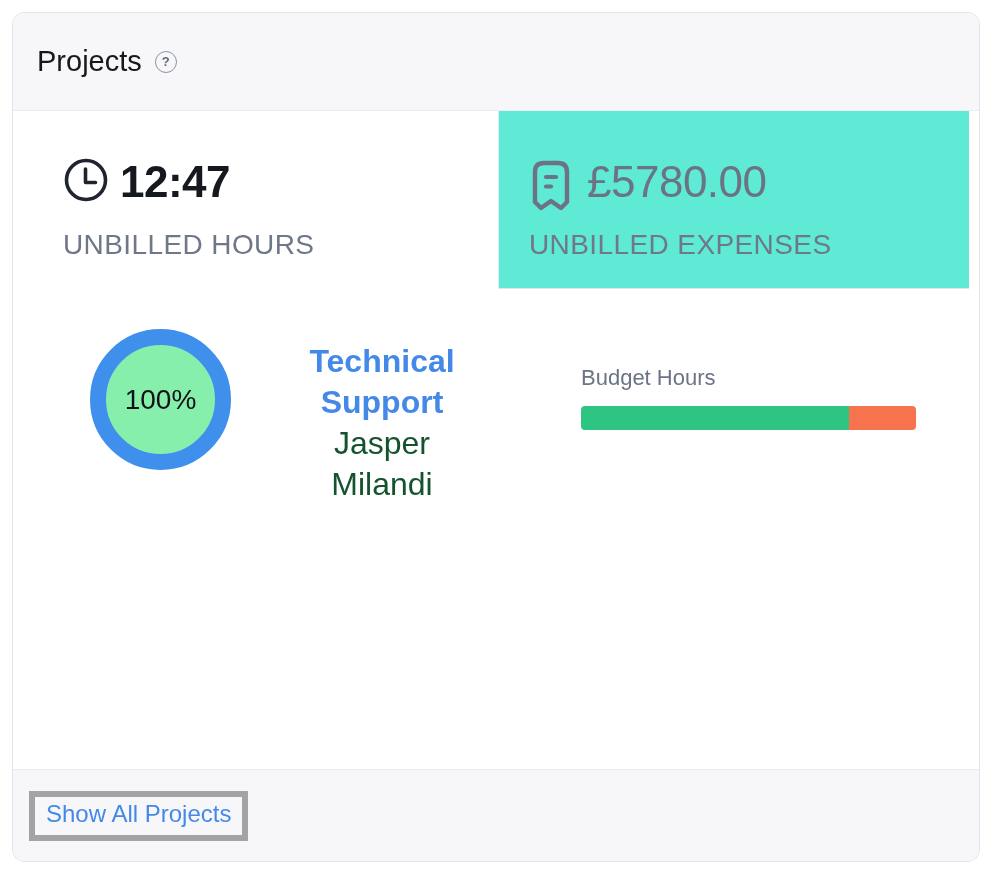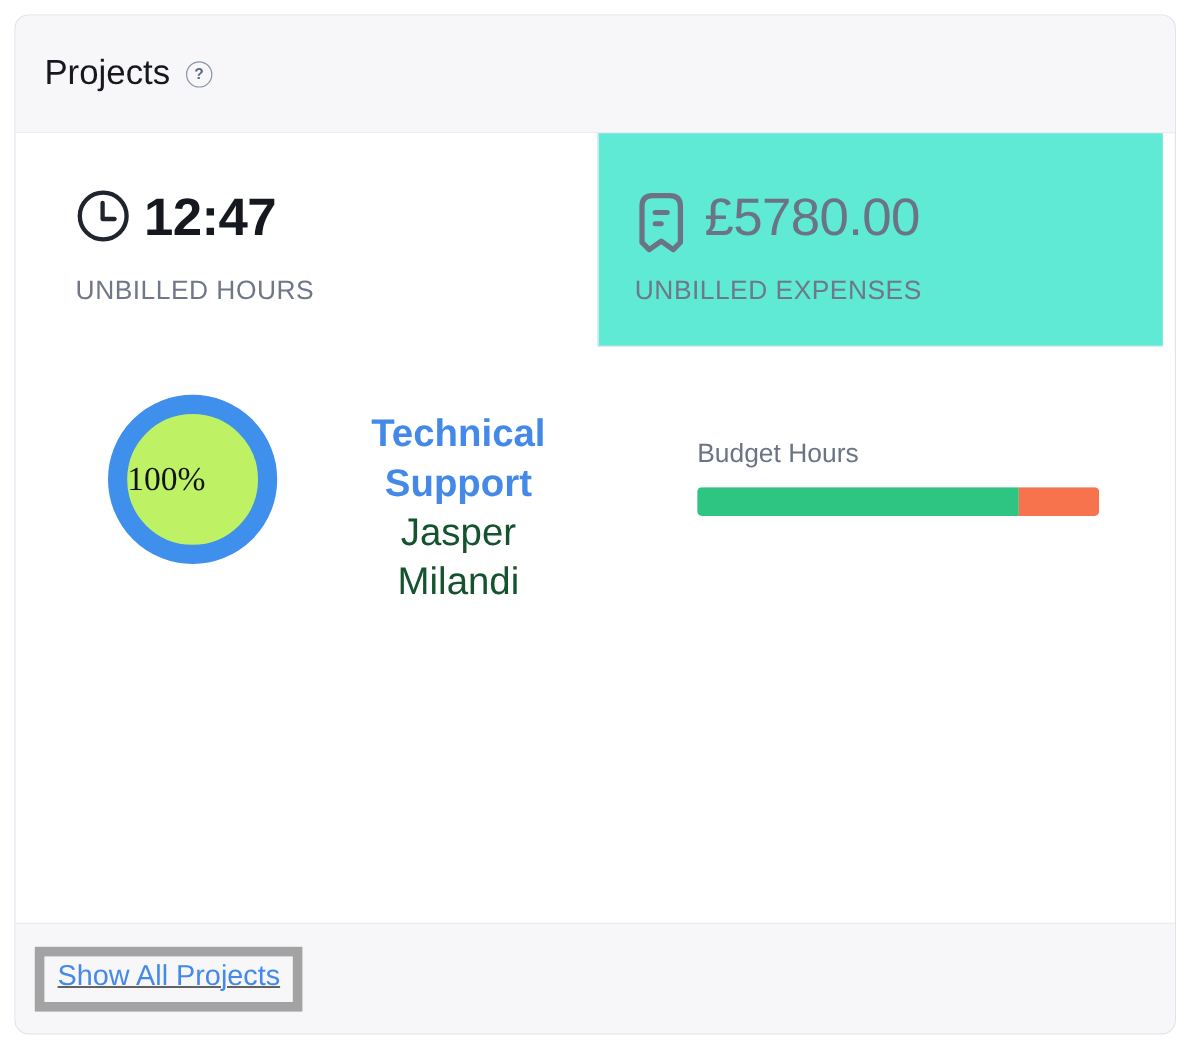--- a/index.html
+++ b/index.html
@@ -32,30 +32,30 @@
   .tab-expenses {
     width:471px; background:#5eead4;
     border-left:1px solid #e8e8f0; border-bottom:1px solid #e4e4ee;
     padding-left:30px;
   }
   .tab-value-row { display:flex; align-items:flex-start; height:56px; }
   .tab-value { font-size:44px; font-weight:600; letter-spacing:-0.5px; }
   .tab-hours .tab-value { color:#15181e; margin-left:11px; }
   .tab-expenses .tab-value { color:#6b7385; font-weight:500; margin-left:14px; }
   .tab-label {
-    margin-top:16px; font-size:22px; color:#6f7789; letter-spacing:0.4px;
+    margin-top:16px; font-size:28px; color:#6f7789; letter-spacing:0.4px;
   }
 
   
   .main { flex:1 1 auto; background:#ffffff; }
   .project-row { display:flex; margin:40px 0 0 77px; }
   .ring {
     width:141px; height:141px; flex:0 0 141px; border-radius:50%;
-    border:16px solid #3E90EC; background:#bef264;
-    display:flex; align-items:center; justify-content:flex-start;font-family:Liberation Serif, serif;
+    border:16px solid #3E90EC; background:#86efac;
+    display:flex; align-items:center; justify-content:center;
   }
   .ring-pct { font-size:28px; color:#101218; }
   .project-info { width:158px; margin-left:72px; margin-top:12px; font-size:32px; line-height:41px;text-align:center; }
   .project-name { color:#4489E8; font-weight:600; text-decoration:none; display:inline-block; cursor:pointer; }
   .project-manager { color:#14532d; }
   .budget { margin-left:120px; margin-top:36px; }
   .budget-label { font-size:22px; color:#6b7385; }
   .budget-bar {
     margin-top:15px; width:335px; height:24px; border-radius:4px;
     overflow:hidden; display:flex;
@@ -63,21 +63,21 @@
   .budget-used { height:100%; background:#2EC482; }
   .budget-over { height:100%; background:#F7734E; flex:1 1 auto; }
 
   
   .card-footer {
     flex:0 0 92px; height:92px; background:#f7f7fa;
     border-top:1px solid #ebebf1;
     display:flex; align-items:center; padding-left:16px;
   }
   .annotation-highlight {
-    border:8px solid #a3a3a3; padding:3px 11px 7px 11px; display:inline-block;text-decoration:underline;
+    border:6px solid #a3a3a3; padding:3px 11px 7px 11px; display:inline-block;
   }
   .show-all-link { font-size:24px; color:#4489E8; text-decoration:none; cursor:pointer; }
 
   .icon svg { display:block; }
 </style>
 </head>
 <body>
 
 <div class="card">
 

